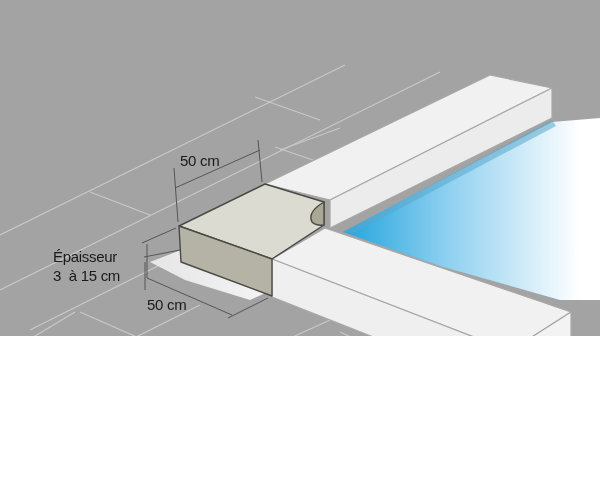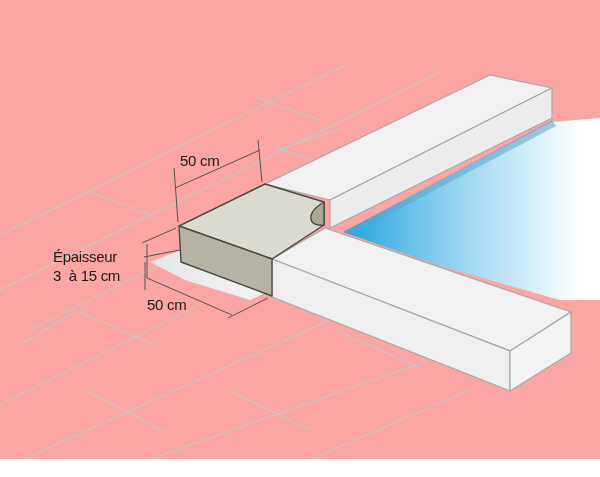--- a/index.html
+++ b/index.html
@@ -1,16 +1,16 @@
 <!DOCTYPE html>
 <html><head>
   <meta charset="utf-8">
   <style>
     html, body { margin: 0; padding: 0; background: #ffffff; }
-    .canvas { position: relative; width: 600px; height: 459px; overflow: hidden; background: #fca5a5; }
+    .canvas { position: relative; width: 600px; height: 336px; overflow: hidden; background: #a3a3a3; }
     svg { position: absolute; left: 0; top: 0; }
     .label { font-family: "Liberation Sans", sans-serif; font-size: 15px; fill: #1a1a1a; letter-spacing: -0.3px; }
   </style>
 </head>
 <body>
 
 <div class="canvas">
   <svg width="600" height="477" viewBox="0 0 600 477">
     <defs>
       <linearGradient id="waterGrad" x1="340" y1="0" x2="580" y2="0" gradientUnits="userSpaceOnUse">

